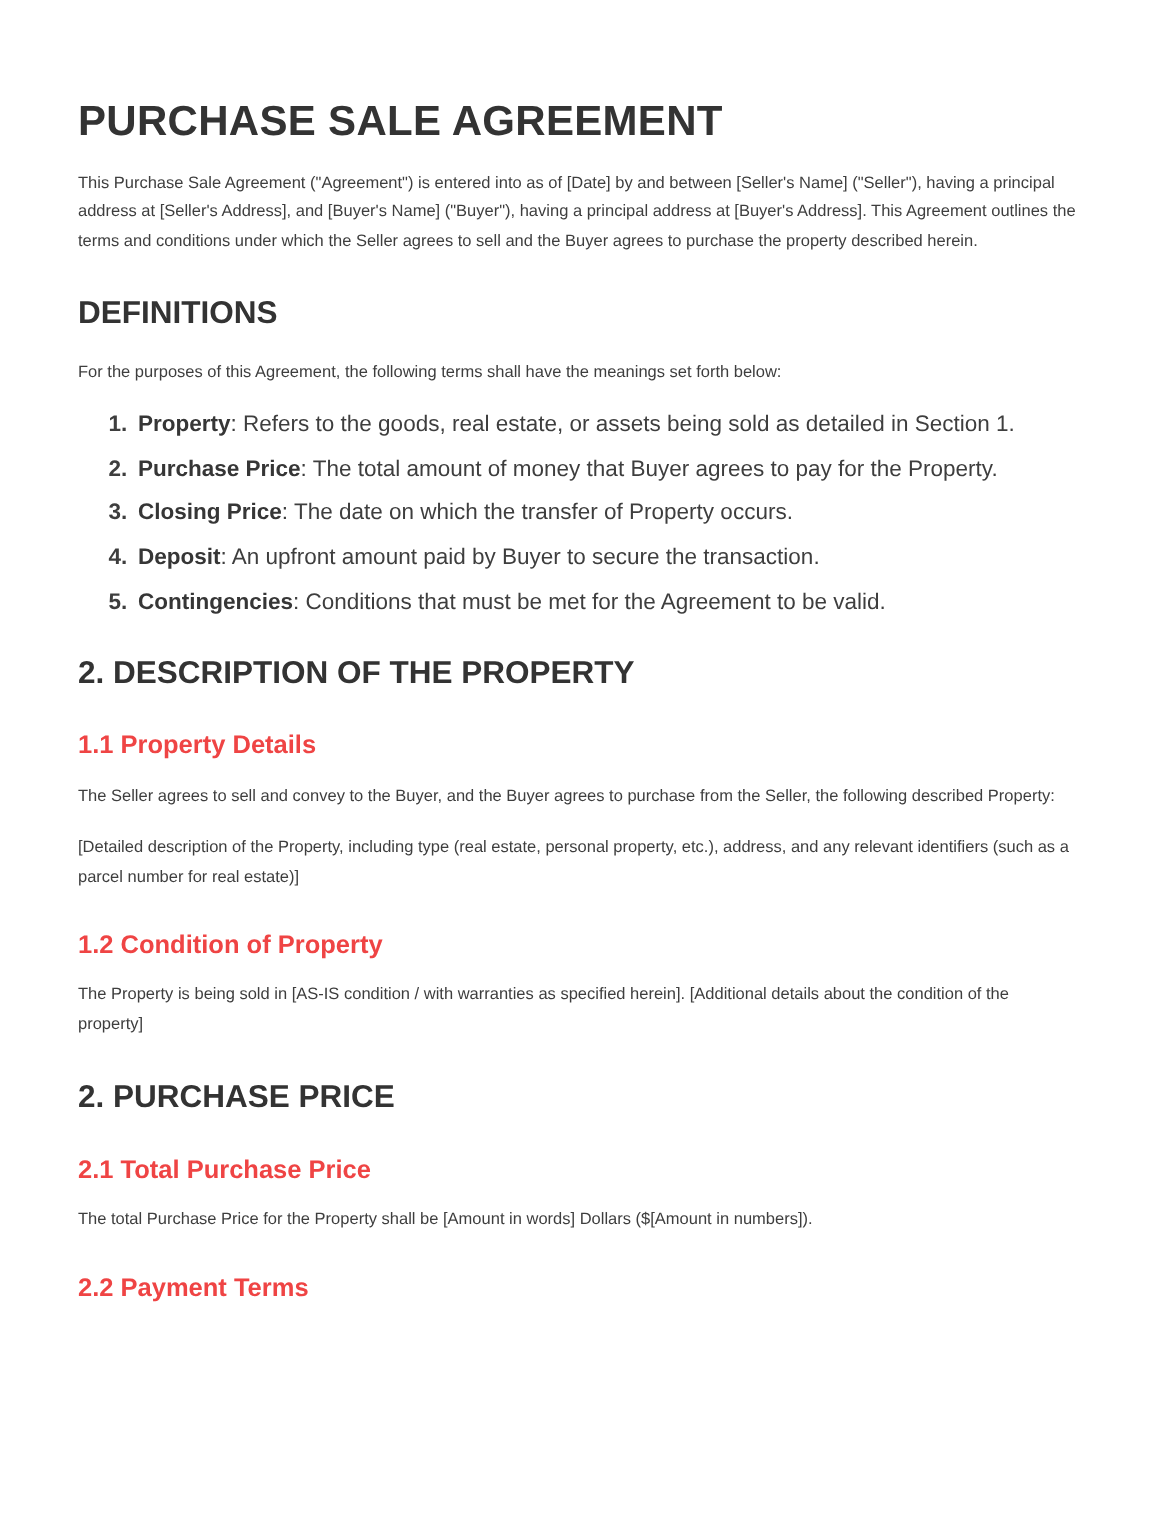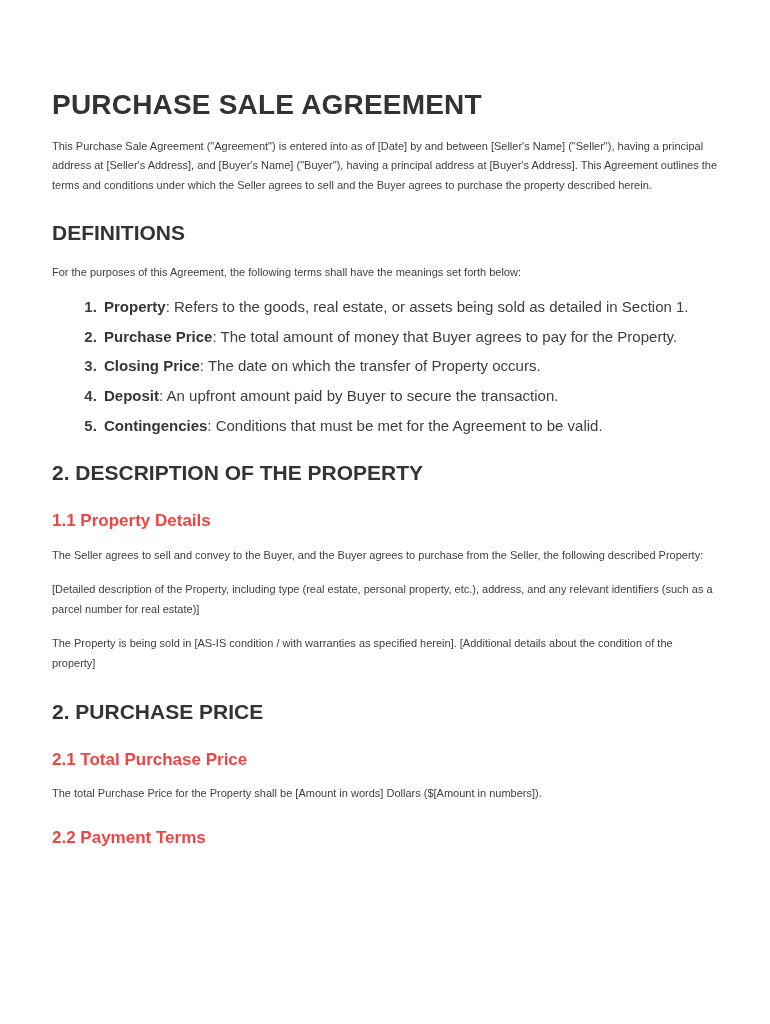--- a/index.html
+++ b/index.html
@@ -10,21 +10,21 @@
   }
   body {
     width: 770px;
     height: 1024px;
     overflow: hidden;
     font-family: "Liberation Sans", "DejaVu Sans", sans-serif;
   }
   .page {
     width: 770px;
     height: 1024px;
-    padding: 88px 51px 40px 52px;
+    padding: 64px 51px 40px 52px;
     background: #ffffff;
   }
   h1 {
     font-size: 28px;
     line-height: 1.2;
     font-weight: 700;
     color: #333333;
     margin: 0 0 15px 0;
     letter-spacing: 0.2px;
   }
@@ -50,21 +50,21 @@
   }
   ol.definitions {
     margin: 0 0 15px 0;
     padding: 0 0 0 37px;
     font-size: 15px;
     line-height: 19.6px;
     color: #3e3e3e;
   }
   ol.definitions li {
     font-weight: 700; 
-    margin: 0 0 10px 12px;
+    margin: 0 0 10px 0;
     padding-left: 3px;
   }
   ol.definitions li .term {
     font-weight: 700;
     color: #363636;
   }
   ol.definitions li .def {
     font-weight: 400;
     color: #3e3e3e;
   }
@@ -89,20 +89,21 @@
     <li><span class="term">Deposit</span><span class="def">: An upfront amount paid by Buyer to secure the transaction.</span></li>
     <li><span class="term">Contingencies</span><span class="def">: Conditions that must be met for the Agreement to be valid.</span></li>
   </ol>
 
   <h2>2. DESCRIPTION OF THE PROPERTY</h2>
 
   <h3>1.1 Property Details</h3>
   <p>The Seller agrees to sell and convey to the Buyer, and the Buyer agrees to purchase from the Seller, the following described Property:</p>
   <p>[Detailed description of the Property, including type (real estate, personal property, etc.), address, and any relevant identifiers (such as a parcel number for real estate)]</p>
 
+  <h3>1.2 Condition of Property</h3>
   <p>The Property is being sold in [AS-IS condition / with warranties as specified herein]. [Additional details about the condition of the property]</p>
 
   <h2>2. PURCHASE PRICE</h2>
 
   <h3>2.1 Total Purchase Price</h3>
   <p>The total Purchase Price for the Property shall be [Amount in words] Dollars ($[Amount in numbers]).</p>
 
   <h3>2.2 Payment Terms</h3>
 
 </div>

